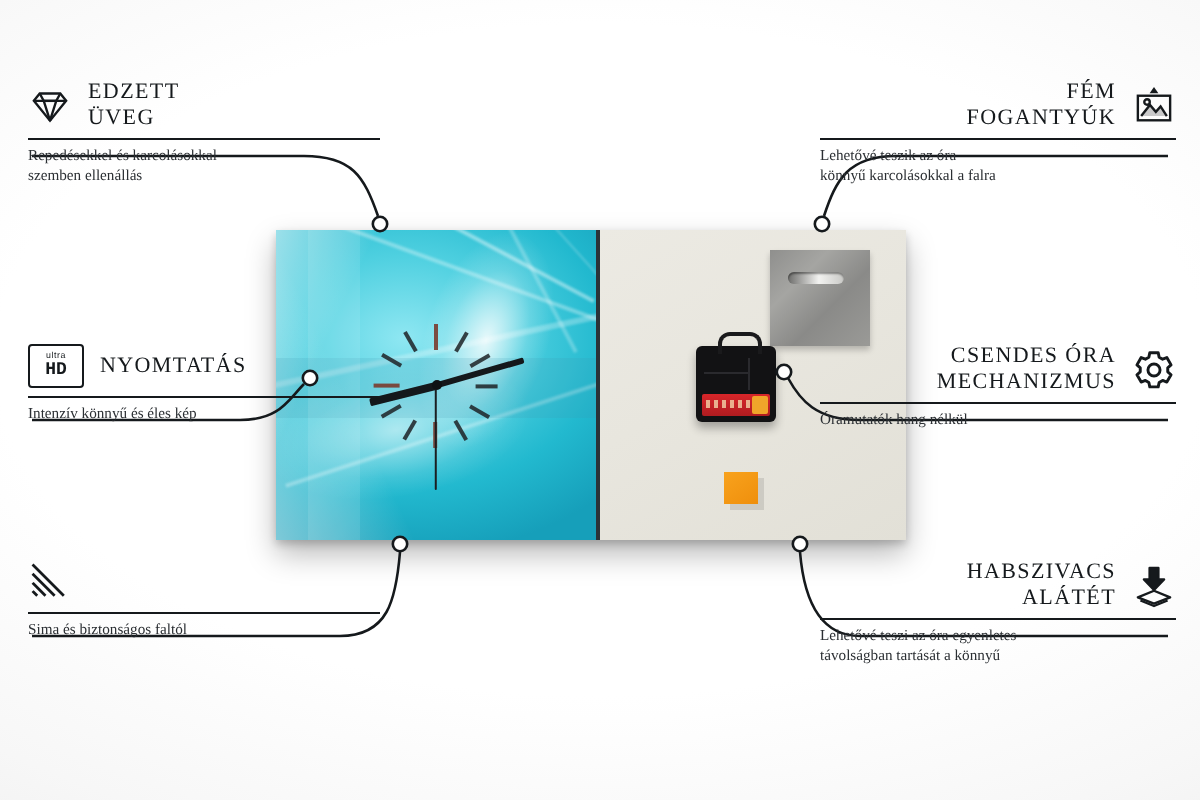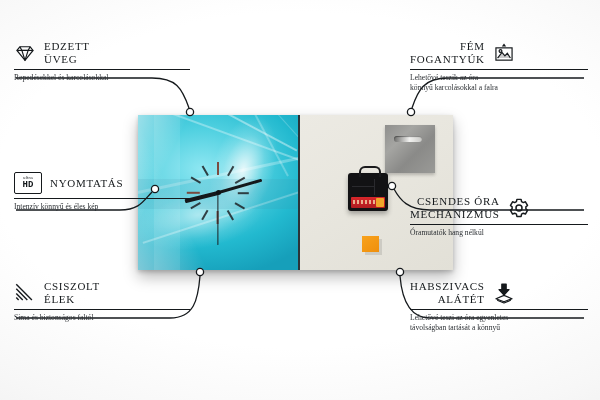--- a/index.html
+++ b/index.html
@@ -105,21 +105,21 @@
 
   
   svg.lines{position:absolute;left:0;top:0;width:600px;height:400px;pointer-events:none;}
   svg.lines path{fill:none;stroke:#15191c;stroke-width:1.3;}
   svg.lines circle{fill:#ffffff;stroke:#15191c;stroke-width:1.3;}
 
   
   .callout{position:absolute;}
   .callout .head{display:flex;align-items:center;gap:8px;}
   .callout.left .head{justify-content:flex-start;}
-  .callout.right .head{}
+  .callout.right .head{justify-content:flex-end;}
   .ttl{
     font-family:"Liberation Serif", serif;
     font-size:11px;font-weight:400;letter-spacing:.7px;color:#15191c;
     line-height:12.5px;text-transform:uppercase;white-space:nowrap;
   }
   .callout.right .ttl{text-align:right;}
   .rule{height:1.1px;background:#15191c;margin:4px 0 3px 0;}
   .sub{
     font-family:"Liberation Serif", serif;
     font-size:7.6px;color:#2b2f33;line-height:9.6px;
@@ -135,21 +135,21 @@
     flex:0 0 26px;line-height:1;
   }
   .hd-badge .u{font-size:4.4px;letter-spacing:.3px;color:#15191c;font-family:"Liberation Sans",sans-serif;}
   .hd-badge .h{font-size:9px;font-weight:700;color:#15191c;font-family:Liberation Mono, monospace;margin-top:.5px;}
 
   
   #c-glass{left:14px;top:40px;width:176px;}
   #c-print{left:14px;top:172px;width:176px;}
   #c-edge{left:14px;top:280px;width:176px;}
   #c-handle{right:12px;top:40px;width:178px;}
-  #c-mech{right:12px;top:172px;width:178px;margin-top:23px;}
+  #c-mech{right:12px;top:172px;width:178px;}
   #c-foam{right:12px;top:280px;width:178px;}
 </style>
 </head>
 <body>
 
 <div id="stage">
 
   <div class="product">
 
     <div class="clock-face">
@@ -258,20 +258,21 @@
         </g>
           </svg>
       </span>
       <div>
         <div class="ttl">EDZETT</div>
         <div class="ttl">ÜVEG</div>
       </div>
     </div>
     <div class="rule"></div>
     <div class="sub">Repedésekkel és karcolásokkal</div>
+    <div class="sub">szemben ellenállás</div>
   </div>
 
   <div class="callout left" id="c-print">
     <div class="head">
       <span class="hd-badge">
         <span class="u">ultra</span>
         <span class="h">HD</span>
       </span>
       <div>
         <div class="ttl">NYOMTATÁS</div>
@@ -286,24 +287,20 @@
       <span class="ico">
         <svg viewBox="0 0 24 24">
             <g stroke="#15191c" stroke-width="1.5" fill="none" stroke-linecap="square">
           <path d="M3 3 L19 19"></path>
               <path d="M3 8 L14 19"></path>
               <path d="M3 13 L9 19"></path>
               <path d="M3 17.5 L4.5 19"></path>
         </g>
           </svg>
       </span>
-      <div>
-        <div class="ttl">CSISZOLT</div>
-        <div class="ttl">ÉLEK</div>
-      </div>
     </div>
     <div class="rule"></div>
     <div class="sub">Sima és biztonságos faltól</div>
   </div>
 
   <div class="callout right" id="c-handle">
     <div class="head">
       <div>
         <div class="ttl">FÉM</div>
         <div class="ttl">FOGANTYÚK</div>

